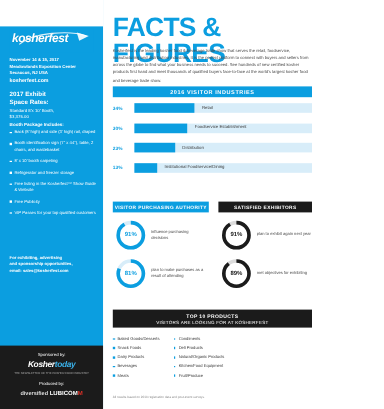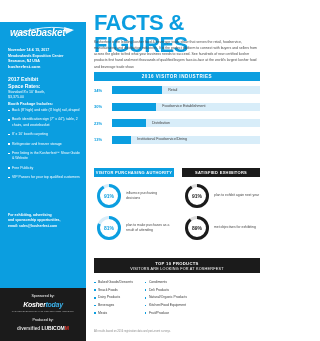--- a/index.html
+++ b/index.html
@@ -183,21 +183,21 @@
 
   <div class="sidebar">
     <div class="sb-topwhite"></div>
 
     <div class="logo-box">
       <div class="logo-wrap">
         <svg class="logo-swoosh" viewBox="0 0 62 16">
           <path d="M2 12 C14 2, 44 0, 58 5" stroke="#ffffff" stroke-width="1" fill="none" opacity="0.85"></path>
           <path d="M50 2 L60 5 L52 9 Z" fill="#ffffff" opacity="0.9"></path>
         </svg>
-        <div class="logo-text">wastebasket</div>
+        <div class="logo-text">kosherfest</div>
       </div>
     </div>
 
     <div class="sb-block sb-date">
       <div>November 14 &amp; 15, 2017</div>
       <div>Meadowlands Exposition Center</div>
       <div>Secaucus, NJ USA</div>
     </div>
 
     <div class="sb-block sb-url">kosherfest.com</div>

